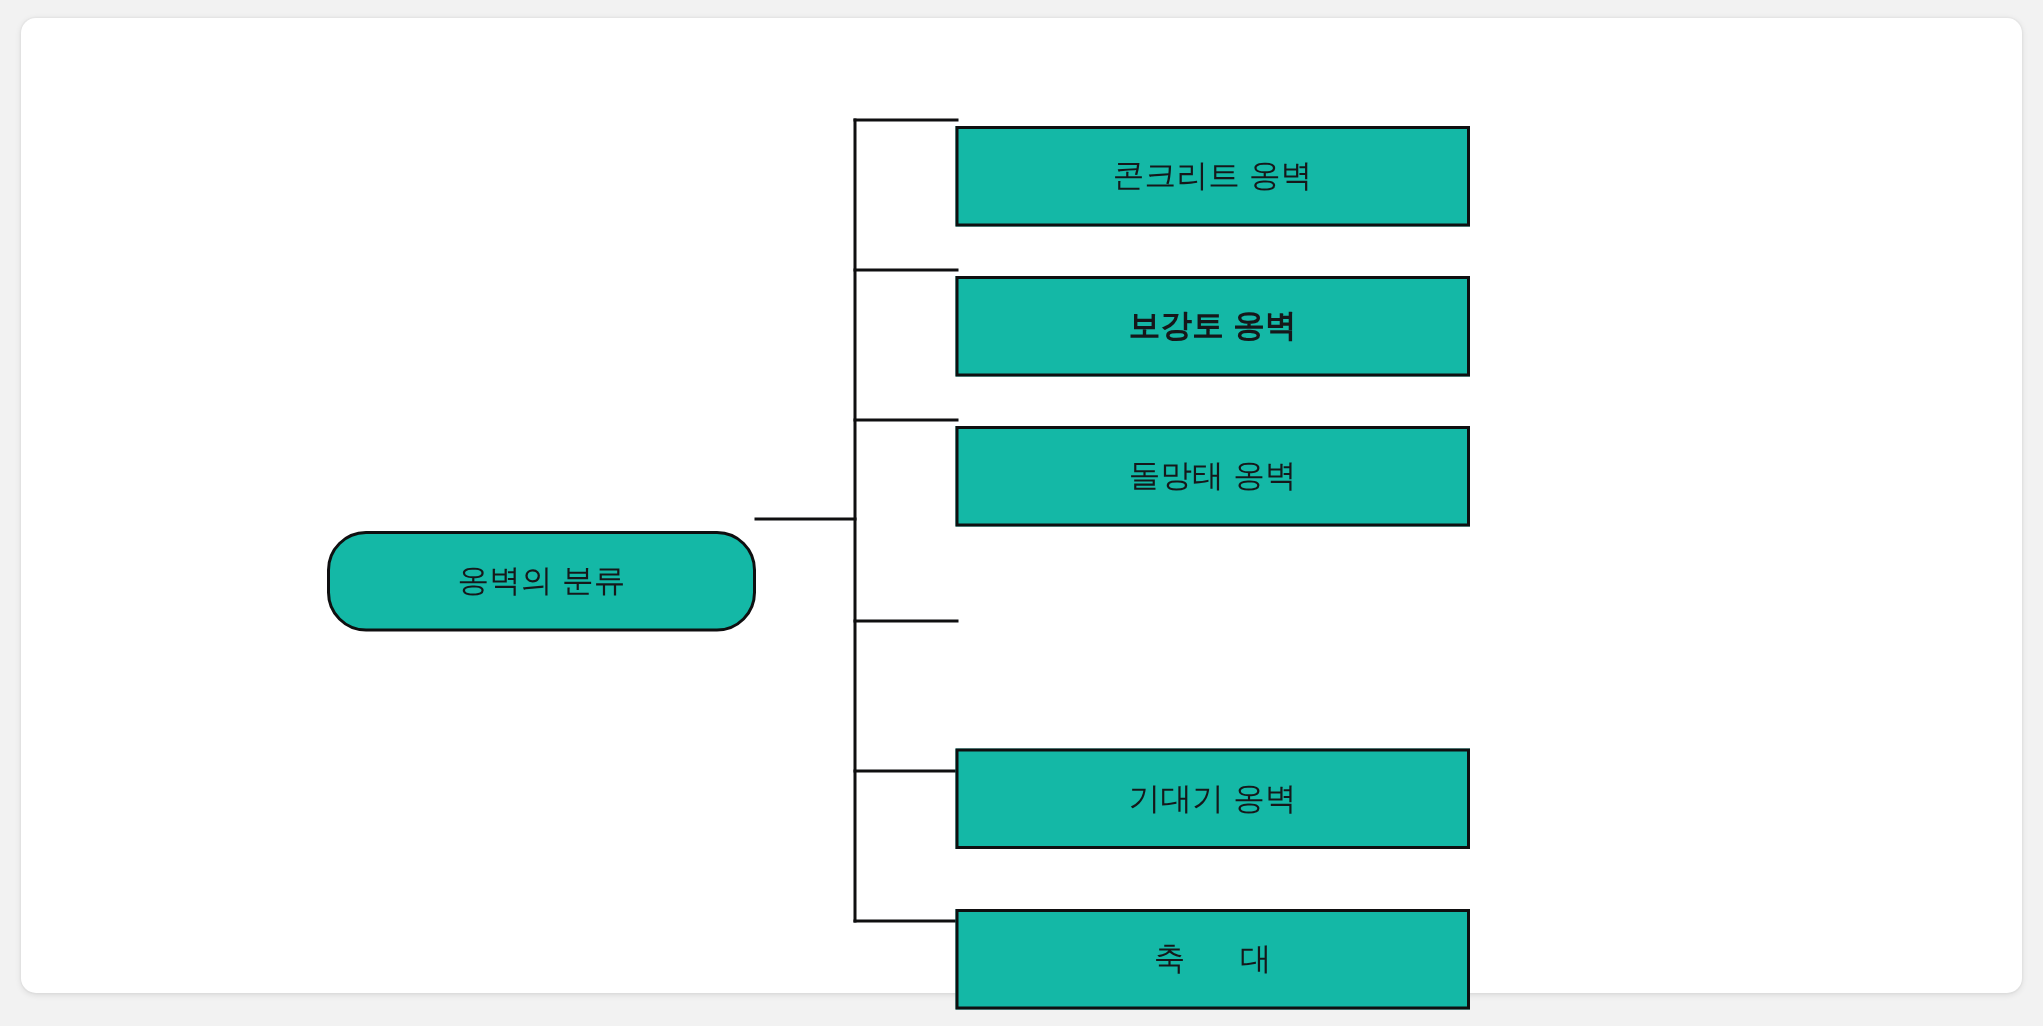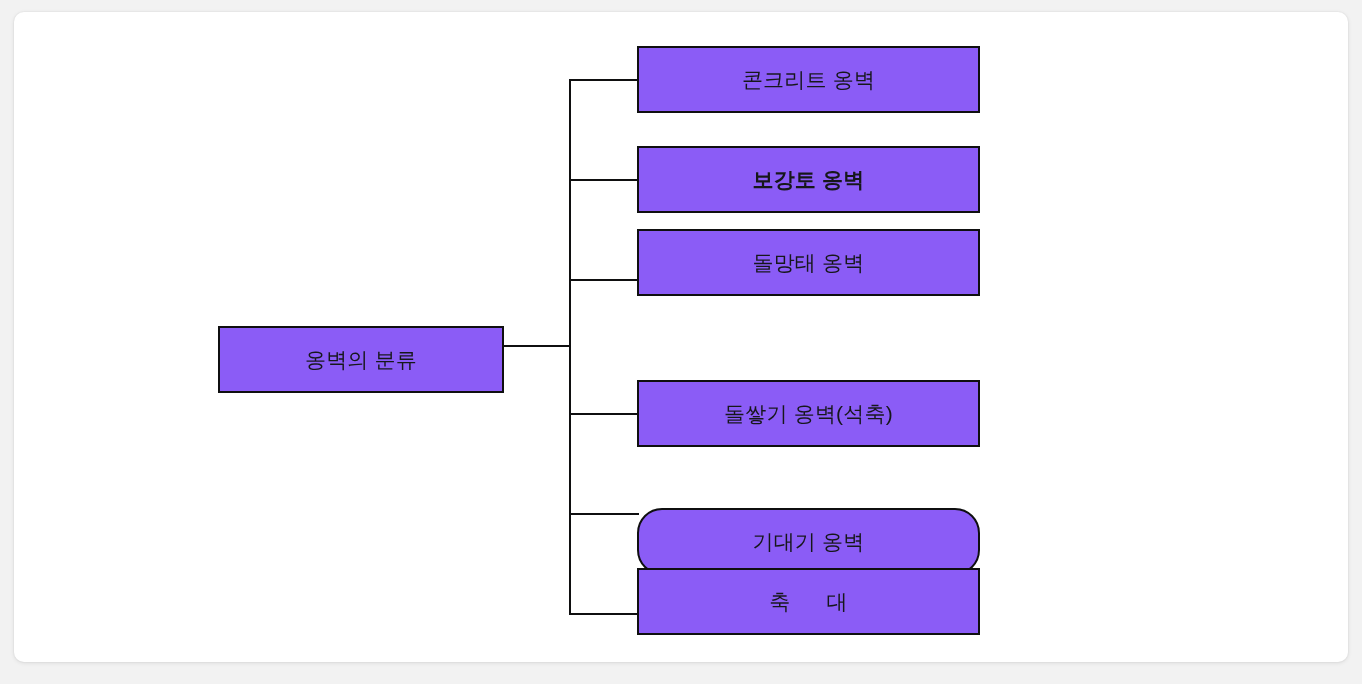--- a/index.html
+++ b/index.html
@@ -29,37 +29,39 @@
     position: absolute;
     left: 0;
     top: 0;
     width: 1362px;
     height: 684px;
   }
 
   .node {
     position: absolute;
     box-sizing: border-box;
-    background: #8b5cf6;
+    background: #14b8a6;
     border: 2px solid #0f0f10;
     display: flex;
     align-items: center;
     justify-content: center;
     color: #16171a;
     font-size: 21px;
     letter-spacing: 0.2px;
     white-space: pre;
     line-height: 1;
+    margin-top: 38px;
   }
 
   #node-root {
     left: 218px;
-    top: 326px;
+    top: 316px;
     width: 286px;
     height: 67px;
+    border-radius: 26px;
   }
 
   .child-node {
     left: 637px;
     width: 343px;
     height: 67px;
   }
 
   .connector {
     position: absolute;
@@ -99,21 +101,20 @@
   <div class="connector h-line branch" style="top:413px;"></div>
   <div class="connector h-line branch" style="top:513px;"></div>
   <div class="connector h-line branch" style="top:613px;"></div>
 
   <div class="node" id="node-root">옹벽의 분류</div>
 
   <div class="node child-node" style="top:46px;">콘크리트 옹벽</div>
 
   <div class="node child-node" style="top:146px;font-weight:bold;">보강토 옹벽</div>
 
-  <div class="node child-node" style="top:229px;">돌망태 옹벽</div>
+  <div class="node child-node" style="top:246px;">돌망태 옹벽</div>
 
-  <div class="node child-node" style="top:380px;">돌쌓기 옹벽(석축)</div>
 
-  <div class="node child-node" style="top:508px;border-radius:25px;">기대기 옹벽</div>
+  <div class="node child-node" style="top:461px;">기대기 옹벽</div>
 
   <div class="node child-node" style="top:568px;">축      대</div>
 
 </div>
 
 </body></html>

